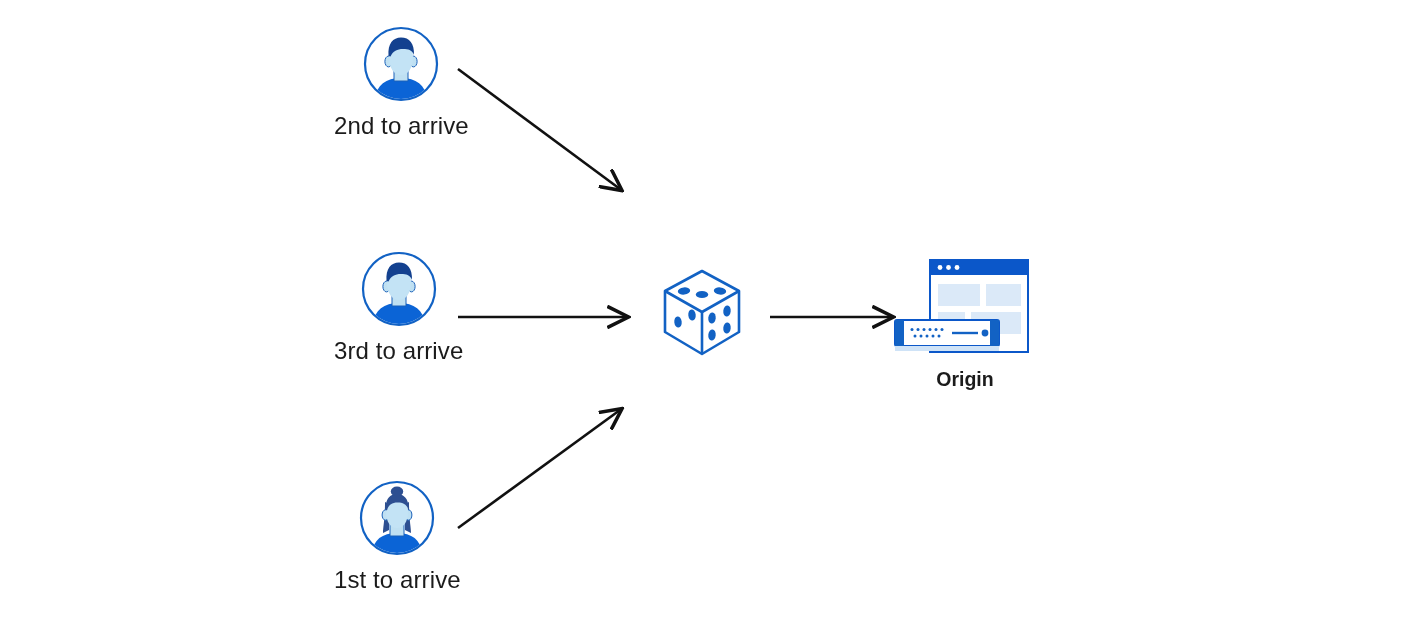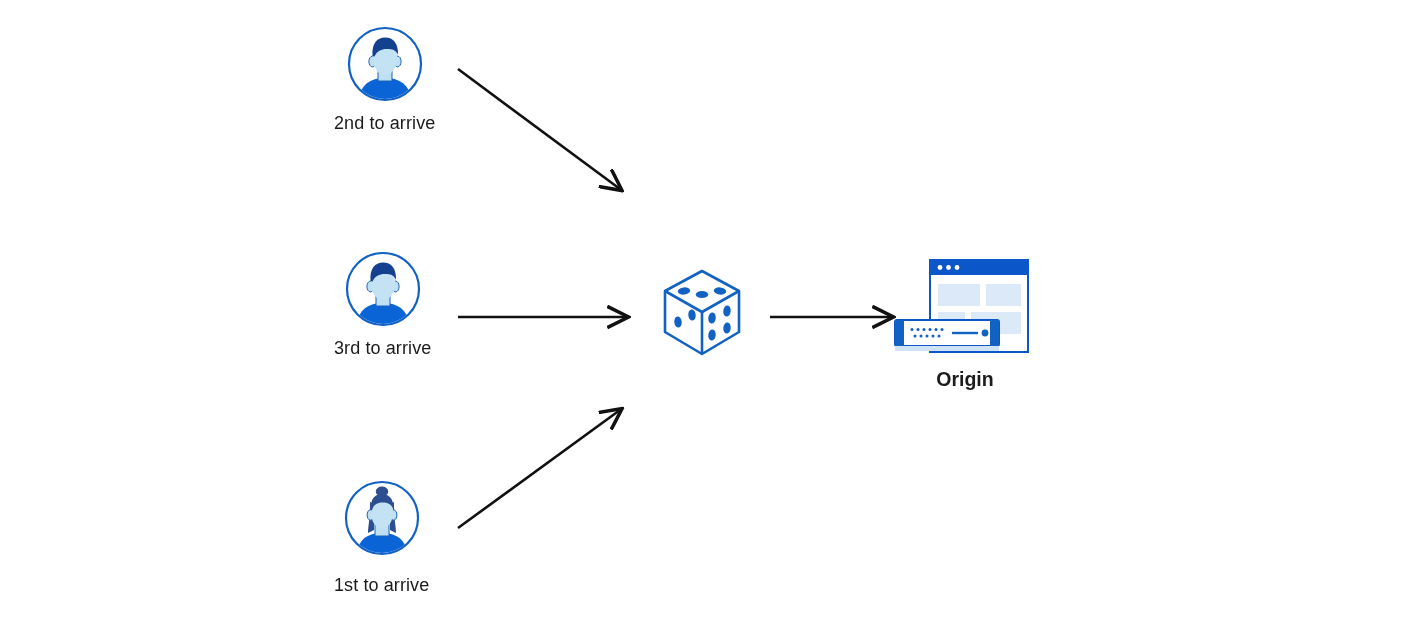--- a/index.html
+++ b/index.html
@@ -24,21 +24,21 @@
     display: flex;
     flex-direction: column;
     align-items: center;
   }
   .avatar-wrap {
     width: 76px;
     height: 76px;
   }
   .node-label {
     margin-top: 12px;
-    font-size: 18px;
+    font-size: 24px;
     line-height: 1;
     color: #1b1b1b;
     white-space: nowrap;
     font-family: "Liberation Sans", sans-serif;
     letter-spacing: 0.1px;
   }
   .arrow-layer {
     position: absolute;
     left: 0;
     top: 0;
@@ -123,21 +123,21 @@
           <ellipse cx="25.5" cy="35.5" rx="3.6" ry="5.4" fill="#bfe0f2" stroke="#1a60b8" stroke-width="1"></ellipse>
           <ellipse cx="50.5" cy="35.5" rx="3.6" ry="5.4" fill="#bfe0f2" stroke="#1a60b8" stroke-width="1"></ellipse>
           <path d="M26 31 C26 19 31 14 38 14 C45 14 50 19 50 31 C50 42 45 49 38 49 C31 49 26 42 26 31 Z" fill="#c3e3f5"></path>
           <path d="M25.5 30 C24.5 17.5 30 11.5 38 11.5 C46.5 11.5 51.5 17.5 51 29 C49.5 25 47 23.5 42 23 C36 22.4 30 24 27.5 30.5 Z" fill="#13418f"></path>
         </g>
       </svg>
     </div>
     <div class="node-label">3rd to arrive</div>
   </div>
 
-  <div class="node" style="left:334px; top:480px;gap:8px;">
+  <div class="node" style="left:334px; top:480px;">
     <div class="avatar-wrap">
       <svg viewBox="0 0 76 76" width="76" height="76" xmlns="http://www.w3.org/2000/svg">
         <circle cx="38" cy="38" r="36" fill="#ffffff" stroke="#1262c4" stroke-width="2.2"></circle>
         <clipPath id="clipC">
             <circle cx="38" cy="38" r="35"></circle>
           </clipPath>
         <g clip-path="url(#clipC)">
           <path d="M13 76 C13 61 22 53 38 53 C54 53 63 61 63 76 Z" fill="#0b64d6"></path>
           <path d="M31 43 h14 v13 h-14 Z" fill="#bfe0f2" stroke="#1a60b8" stroke-width="1"></path>
           <path d="M26 22 C26 40 24 47 24 53 L30 50 L30 24 Z" fill="#2d4f91"></path>

